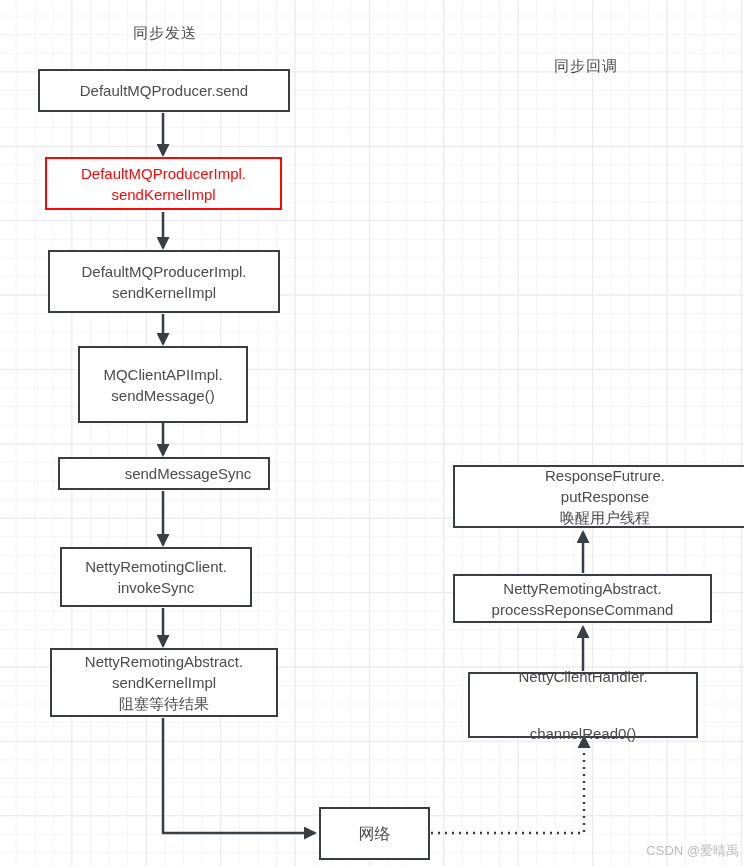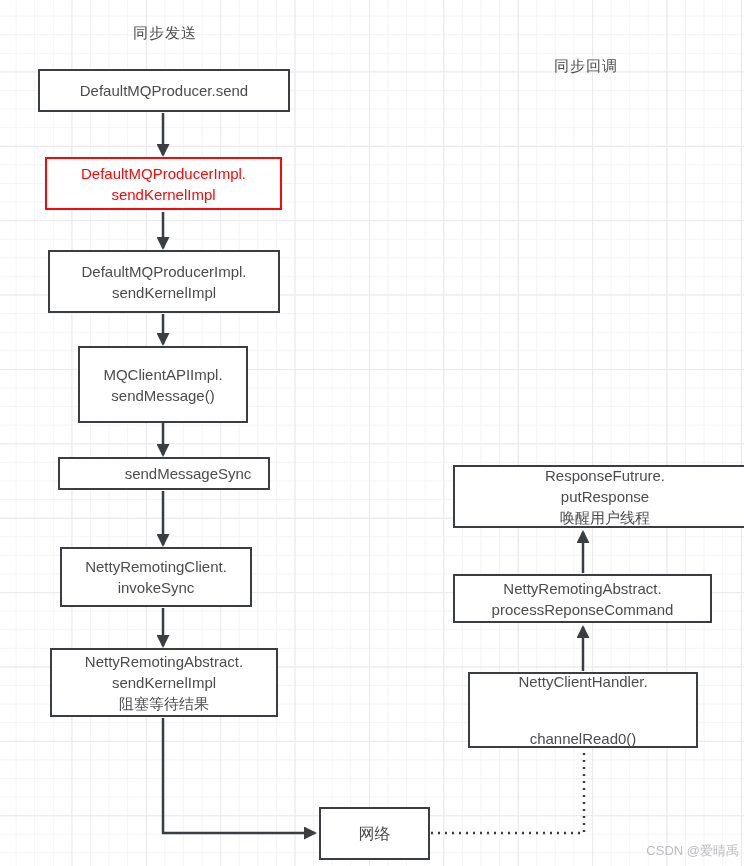--- a/index.html
+++ b/index.html
@@ -101,20 +101,20 @@
     <span>ResponseFutrure.</span>
     <span>putResponse</span>
     <span>唤醒用户线程</span>
   </div>
 
   <div class="box" style="left:453px; top:574px; width:259px; height:49px;">
     <span>NettyRemotingAbstract.</span>
     <span>processReponseCommand</span>
   </div>
 
-  <div class="box" style="left:468px; top:672px; width:230px; height:76px;gap:36px;">
+  <div class="box" style="left:468px; top:672px; width:230px; height:66px;gap:36px;">
     <span>NettyClientHandler.</span>
     <span>channelRead0()</span>
   </div>
 
   <div class="watermark">CSDN @爱晴禹</div>
 
 </div>
 
 </body></html>

